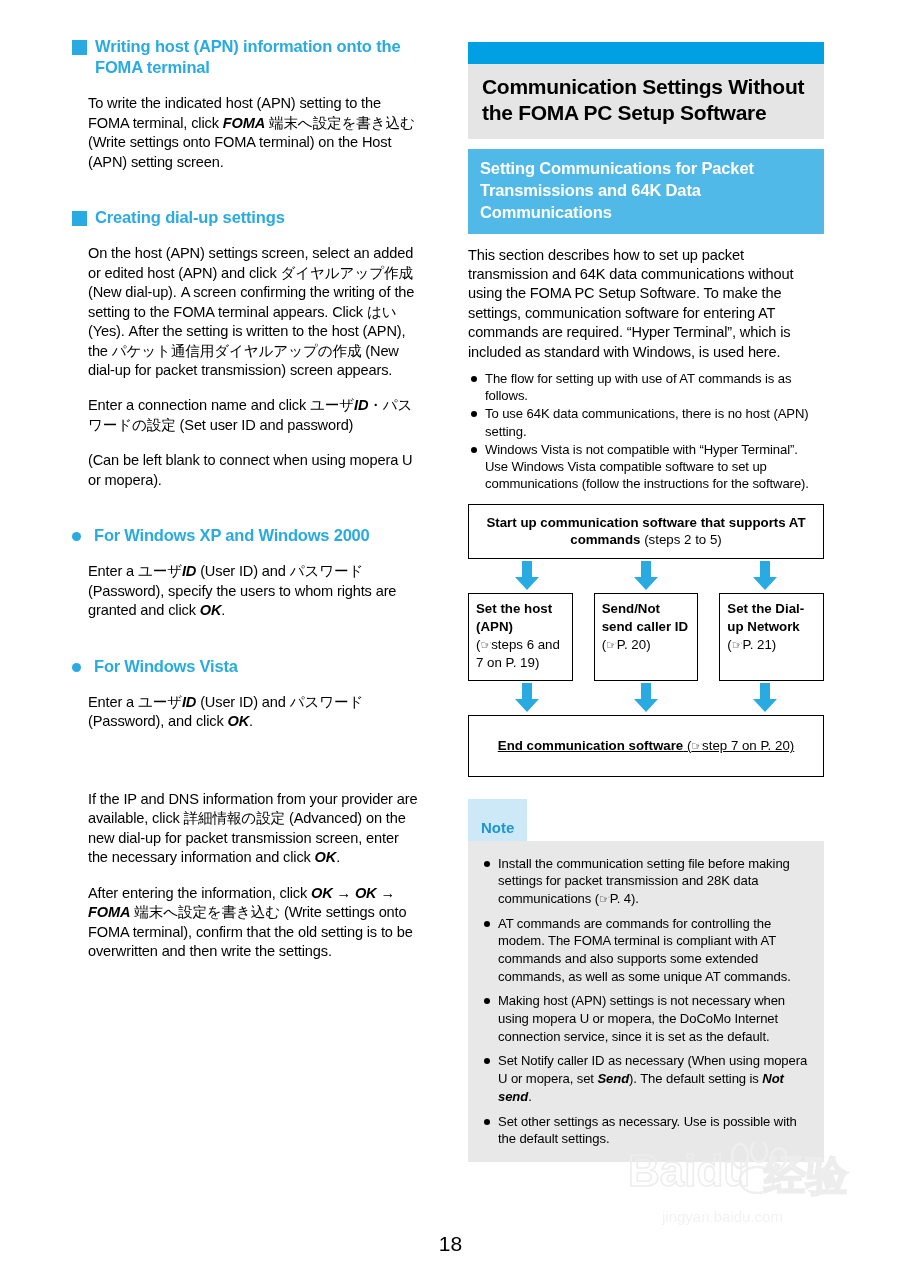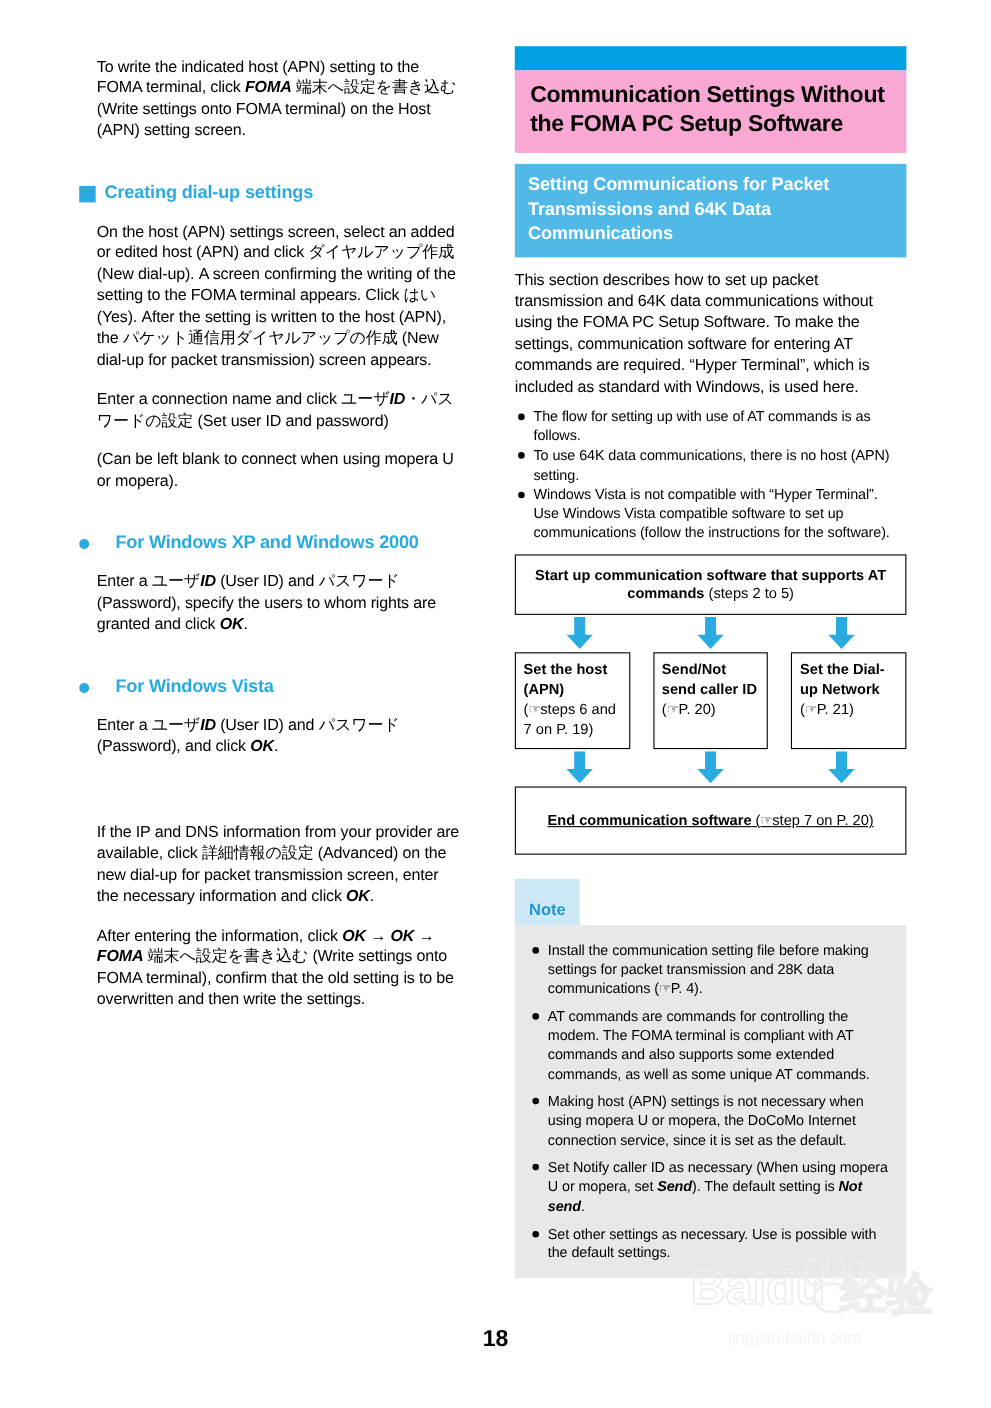--- a/index.html
+++ b/index.html
@@ -45,21 +45,21 @@
     color: #29ABE2;
     font-size: 16.5px;
     font-weight: bold;
     line-height: 1.28;
     letter-spacing: -0.15px;
   }
 
   .h-dot {
     display: flex;
     align-items: flex-start;
-    gap: 24px;
+    gap: 13px;
     margin-bottom: 2px;
     text-align: center;
   }
   .dot {
     width: 9px; height: 9px;
     border-radius: 50%;
     background: #29ABE2;
     flex: 0 0 9px;
     margin-top: 7px;
   }
@@ -83,21 +83,21 @@
   .ital { font-style: italic; font-weight: bold; }
   .bld { font-weight: bold; }
 
   
   .blue-bar {
     height: 22px;
     background: #00A0E3;
     width: 100%;
   }
   .gray-title {
-    background: #f9a8d4;
+    background: #e5e5e5;
     padding: 10px 14px 14px 14px;
     font-size: 21px;
     font-weight: bold;
     line-height: 1.22;
     letter-spacing: -0.3px;
   }
   .sub-blue {
     background: #51B9E8;
     color: #ffffff;
     font-size: 16.5px;
@@ -212,24 +212,24 @@
   }
   .note-body ul.bullets > li::before {
     left: 10px; top: 6px;
   }
   .note-body ul.bullets > li:last-child { margin-bottom: 0; }
 
   
   .page-num {
     position: absolute;
     left: 0; right: 0;
-    top: 1206px;
+    top: 1232px;
     text-align: center;
     font-size: 21px;
-    font-weight: bold;
+    font-weight: normal;
   }
 
   .watermark {
     position: absolute;
     left: 628px;
     top: 1146px;
     width: 256px;
     height: 84px;
     pointer-events: none;
   }
@@ -252,20 +252,24 @@
   }
   .wm-paw { position: absolute; left: 98px; top: -4px; }
 </style>
 </head>
 <body>
 
 <div class="page">
 
   <div class="col-left">
 
+    <div class="h-square">
+      <span class="sq"></span>
+      <span class="h-square-text">Writing host (APN) information onto the FOMA terminal</span>
+    </div>
 
     <p class="body"><span>To write the indicated host (APN) setting to the FOMA terminal, click </span><span class="ital">FOMA</span><span> 端末へ設定を書き込む (Write settings onto FOMA terminal) on the Host (APN) setting screen.</span></p>
 
     <div class="gap-md"></div>
 
     <div class="h-square">
       <span class="sq"></span>
       <span class="h-square-text">Creating dial-up settings</span>
     </div>
 

